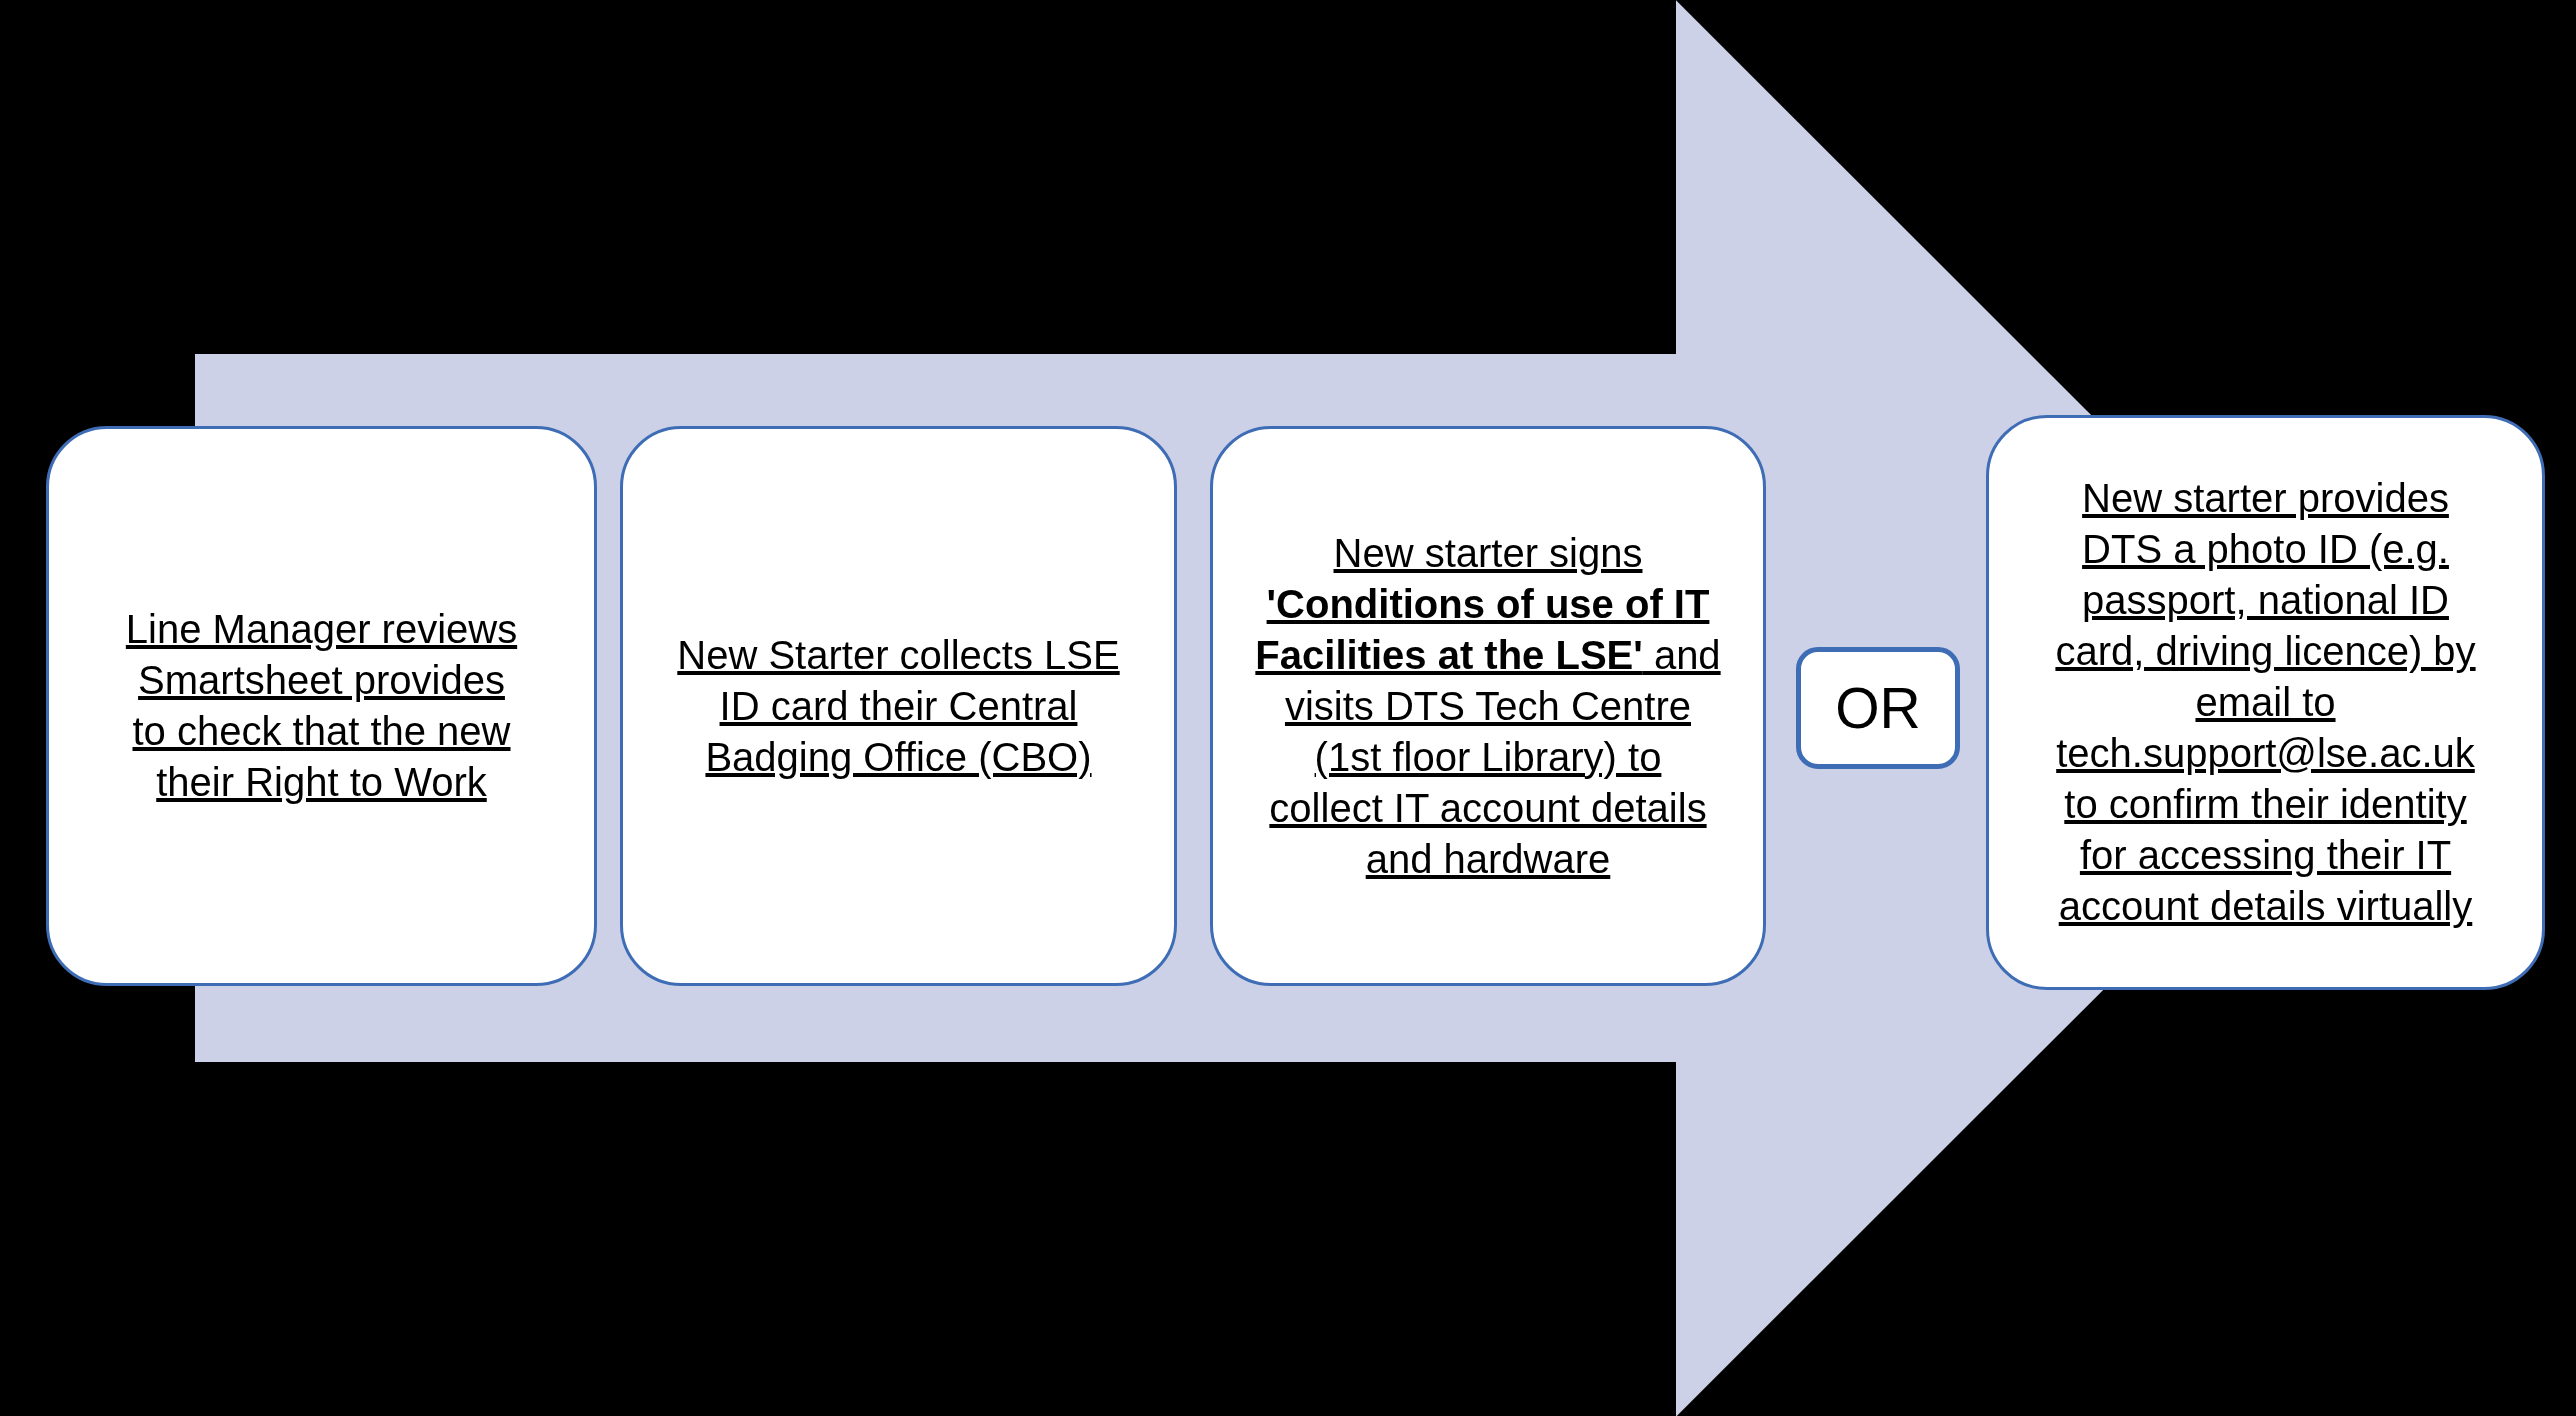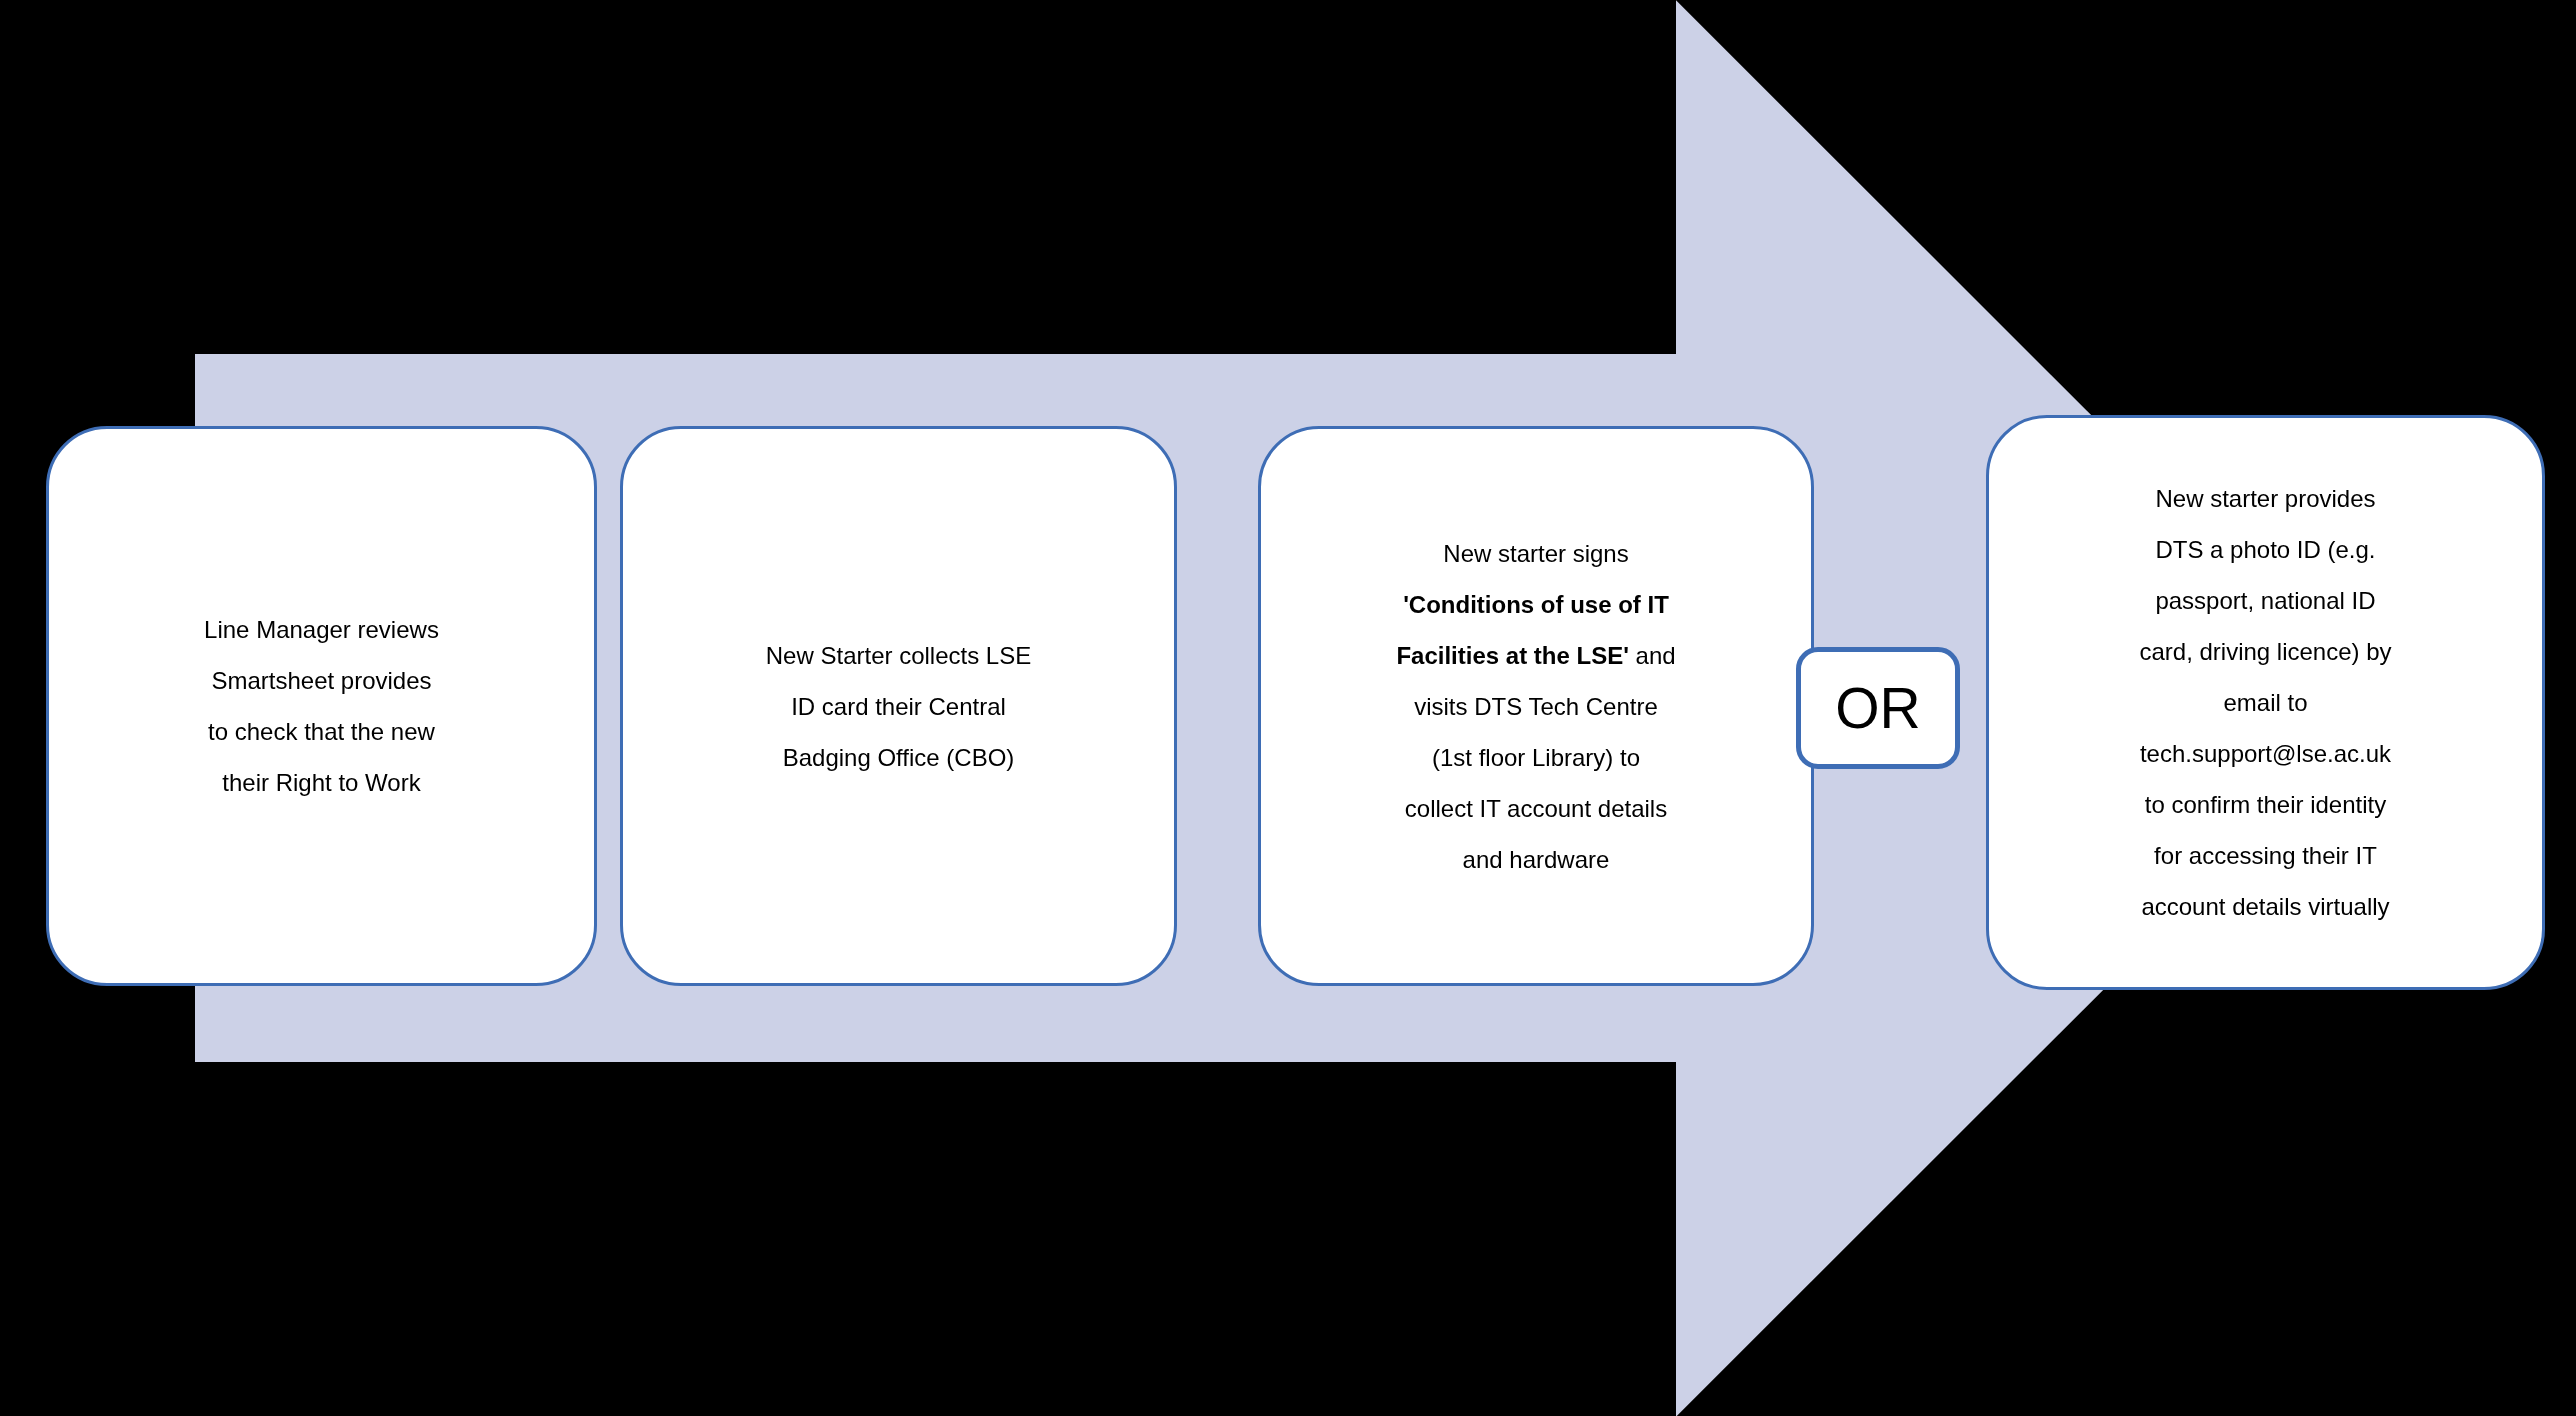--- a/index.html
+++ b/index.html
@@ -37,27 +37,28 @@
     background: var(--box-fill, #FFFFFF);
     border: 3.1px solid var(--accent, #3E6DB5);
     border-radius: 61px;
     display: flex;
     align-items: center;
     justify-content: center;
     text-align: center;
     box-sizing: border-box;
   }
   .step-box .txt {
-    font-size: 24px;
+    font-size: 40px;
     line-height: 51px;
     white-space: pre;
+    text-decoration: underline;
   }
   .box1 { left: 46px;   top: 426px; width: 551px; height: 560px; }
   .box2 { left: 620px;  top: 426px; width: 557px; height: 560px; text-align: center; }
-  .box3 { left: 1210px; top: 426px; width: 556px; height: 560px; margin-left: 48px; }
+  .box3 { left: 1210px; top: 426px; width: 556px; height: 560px; }
   .box4 { left: 1986px; top: 415px; width: 559px; height: 575px; }
   .or-box {
     position: absolute;
     left: 1796px;
     top: 647px;
     width: 164px;
     height: 122px;
     background: var(--box-fill, #FFFFFF);
     border: 5.5px solid var(--accent, #3E6DB5);
     border-radius: 22px;

